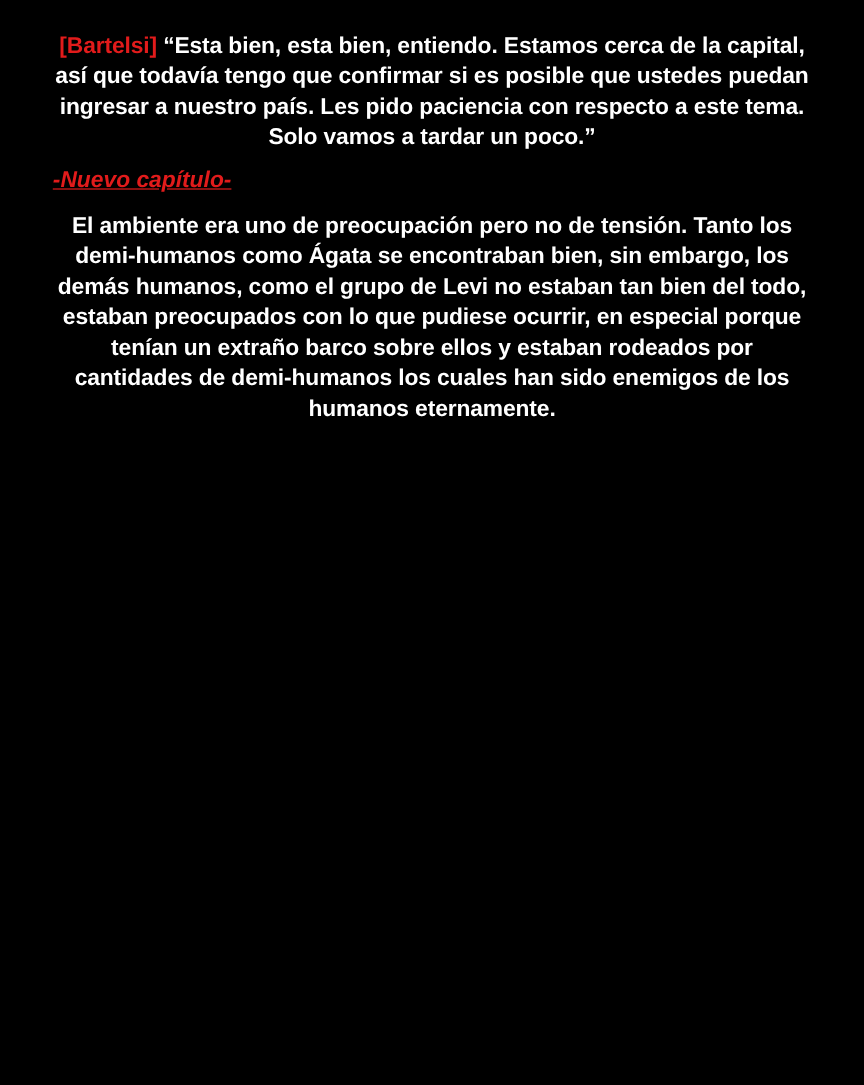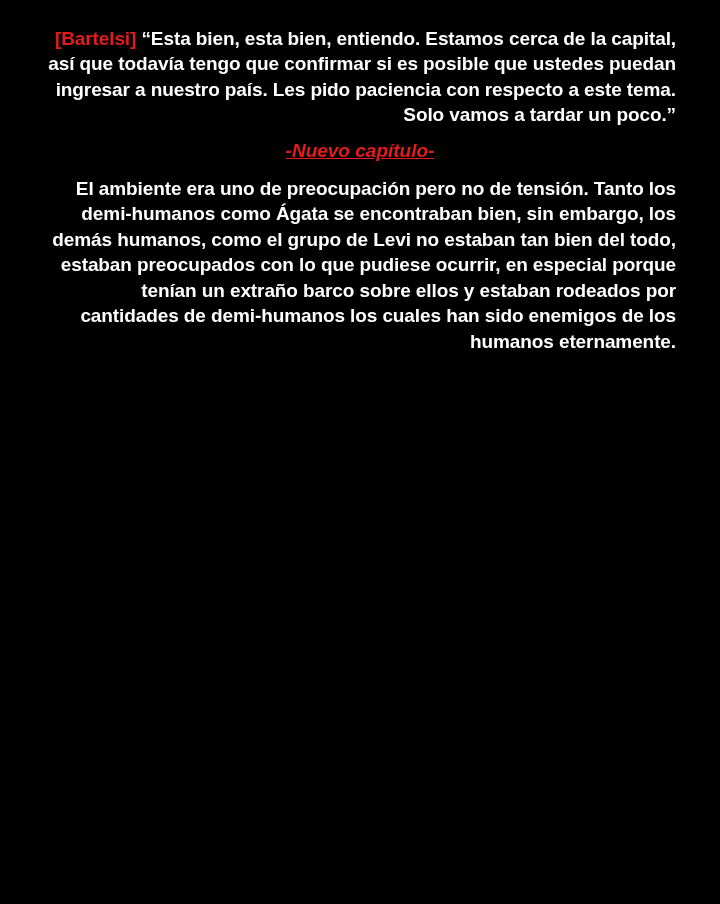--- a/index.html
+++ b/index.html
@@ -21,31 +21,31 @@
     box-sizing: border-box;
     padding: 26px 44px 0 44px;
   }
   .para {
     color: #ffffff;
     font-size: 19px;
     line-height: 1.34;
     font-weight: bold;
     margin: 0 0 14px 0;
     letter-spacing: -0.1px;
-    text-align: right;
+    text-align: center;
   }
   .speaker {
     color: #e21b1b;
     font-weight: bold;
   }
   .first-para {
     margin-bottom: 12px;
   }
   .chapter-break {
-    text-align: center;
+    text-align: left;
     color: #e21b1b;
     font-size: 19px;
     font-weight: bold;
     font-style: italic;
     text-decoration: underline;
     margin: 0 0 14px 0;
   }
   .para-body {
     display: inline;
   }

